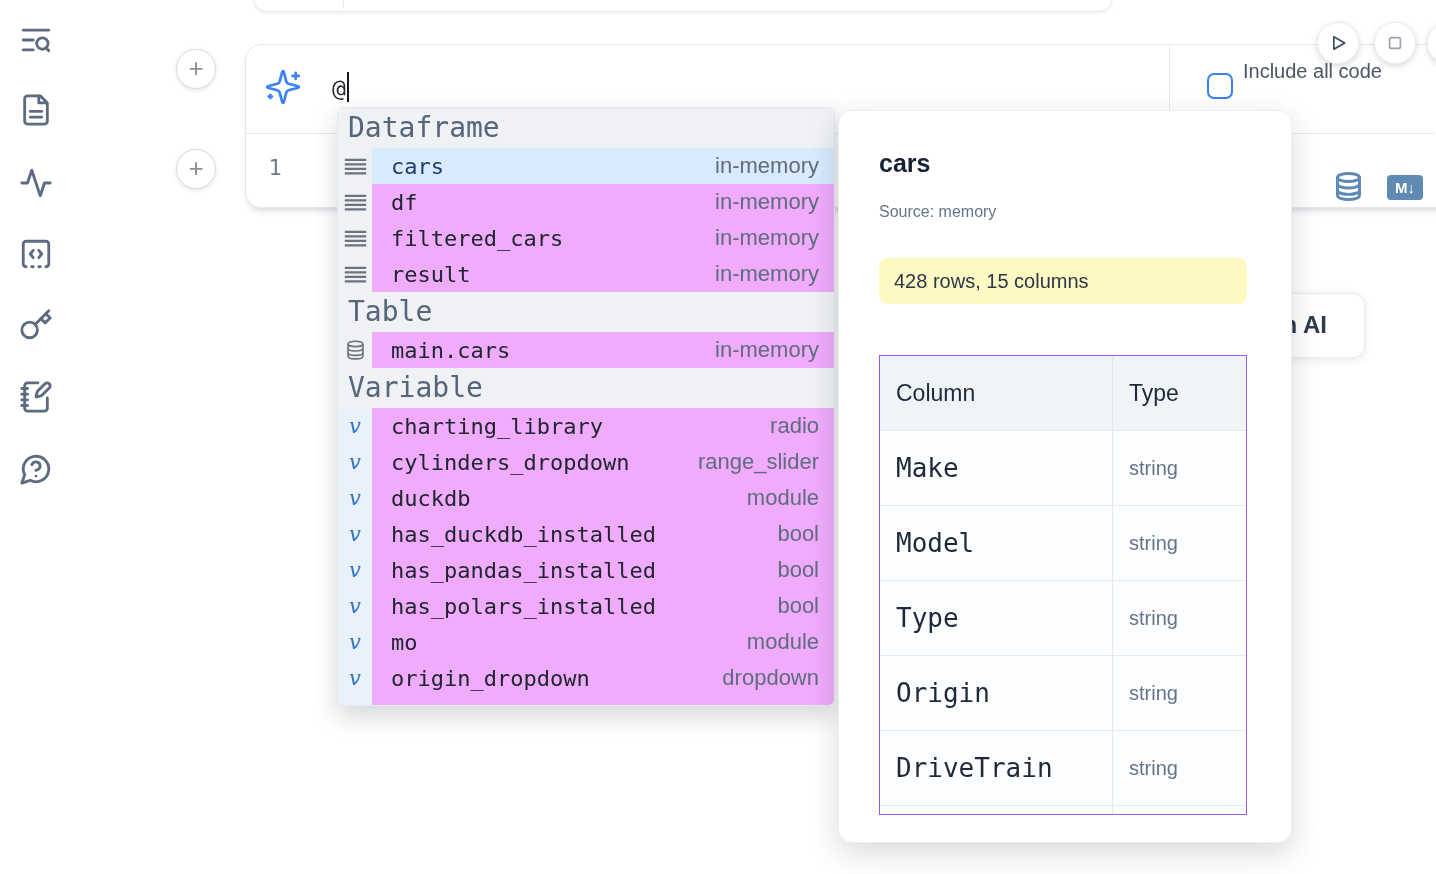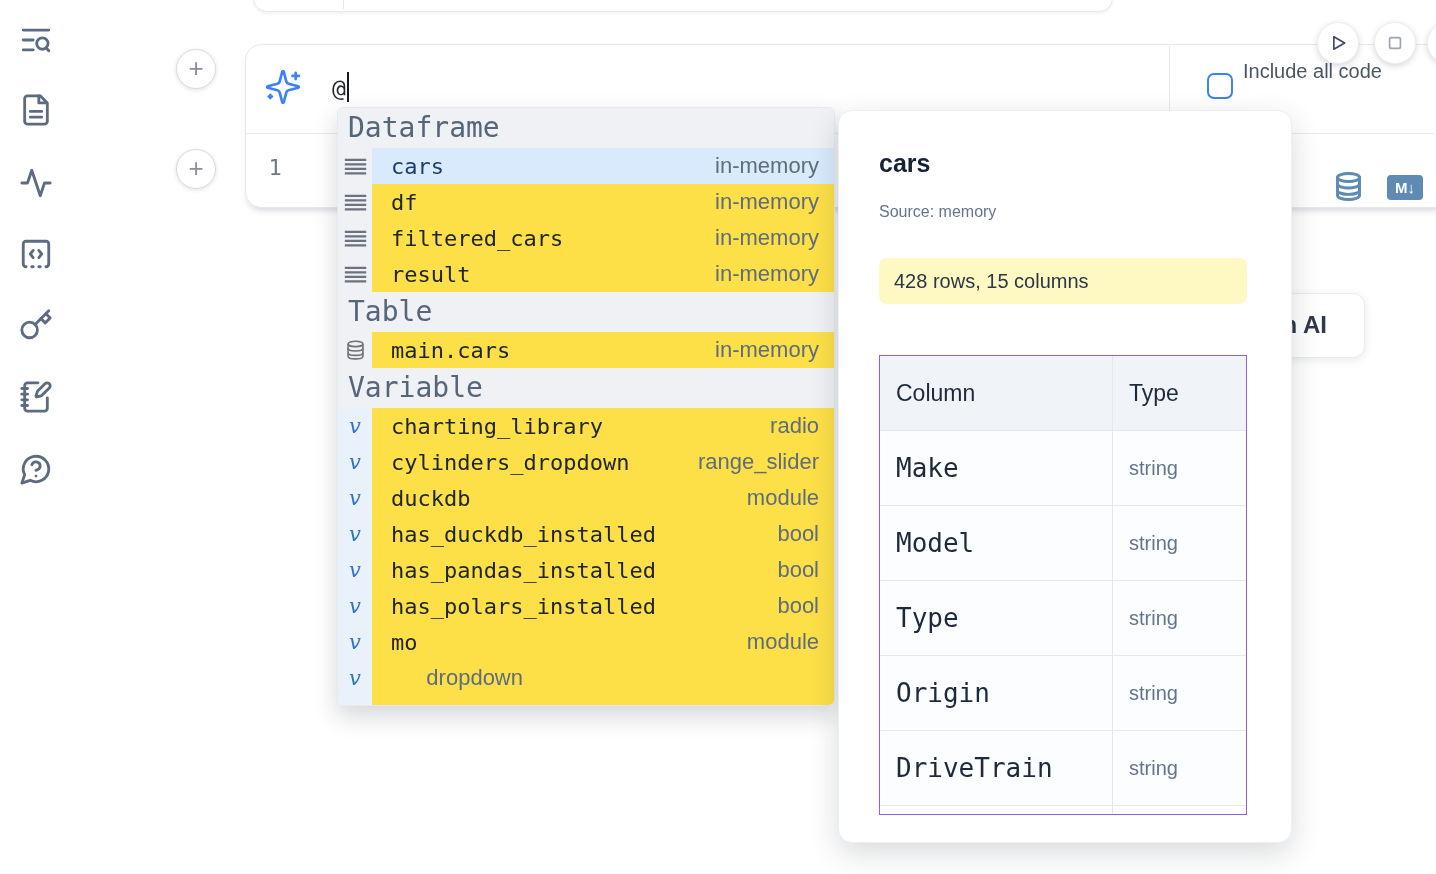--- a/index.html
+++ b/index.html
@@ -61,21 +61,21 @@
   
   #autocomplete{position:absolute;left:337px;top:107px;width:498px;height:599px;background:#fff;
     border:1px solid #e6e9ed;border-radius:6px;box-sizing:border-box;overflow:hidden;z-index:3;
     box-shadow:0 10px 24px rgba(15,25,40,.18);}
   .ac-header{height:40px;line-height:40px;background:#eff1f4;color:#55657a;
     font-family:"DejaVu Sans Mono",monospace;font-size:28px;padding-left:10px;}
   .ac-row{display:flex;height:36px;cursor:pointer;}
   .ac-gutter{flex:0 0 34px;background:#f0f1f4;display:flex;align-items:center;justify-content:center;}
   .ac-gutter.variable{background:#e9f1fb;}
   .var-glyph{font-family:"DejaVu Serif",serif;font-style:italic;font-size:21px;color:#3173c5;}
-  .ac-content{flex:1;display:flex;align-items:center;padding:0 15px 0 19px;background:#fde047;min-width:0;}
+  .ac-content{flex:1;display:flex;align-items:center;padding:0 15px 0 19px;background:#f0abfc;min-width:0;}
   .ac-content.sel{background:#d9eafc;}
   .ac-name{font-family:"DejaVu Sans Mono",monospace;font-size:22px;color:#20262e;white-space:nowrap;flex:1;}
   .ac-content.sel .ac-name{color:#1c3d6d;}
   .ac-type{flex:0 0 132px;font-family:Liberation Sans, sans-serif;font-size:22px;color:#5f6c7d;
     text-align:right;white-space:nowrap;overflow:visible;}
 
   
   #popover{position:absolute;left:838px;top:110px;width:454px;height:733px;background:#fff;
     border:1px solid #edf0f3;border-radius:14px;box-sizing:border-box;z-index:4;
     box-shadow:0 10px 30px rgba(15,25,40,.16);}
@@ -331,20 +331,21 @@
         <div class="ac-content">
           <span class="ac-name">mo</span>
           <span class="ac-type">module</span>
         </div>
       </div>
       <div class="ac-row">
         <div class="ac-gutter variable">
           <span class="var-glyph">v</span>
         </div>
         <div class="ac-content">
+          <span class="ac-name">origin_dropdown</span>
           <span class="ac-type">dropdown</span>
         </div>
       </div>
       <div class="ac-row">
         <div class="ac-gutter variable">
           <span class="var-glyph">v</span>
         </div>
         <div class="ac-content">
           <span class="ac-name">pd</span>
           <span class="ac-type">module</span>

